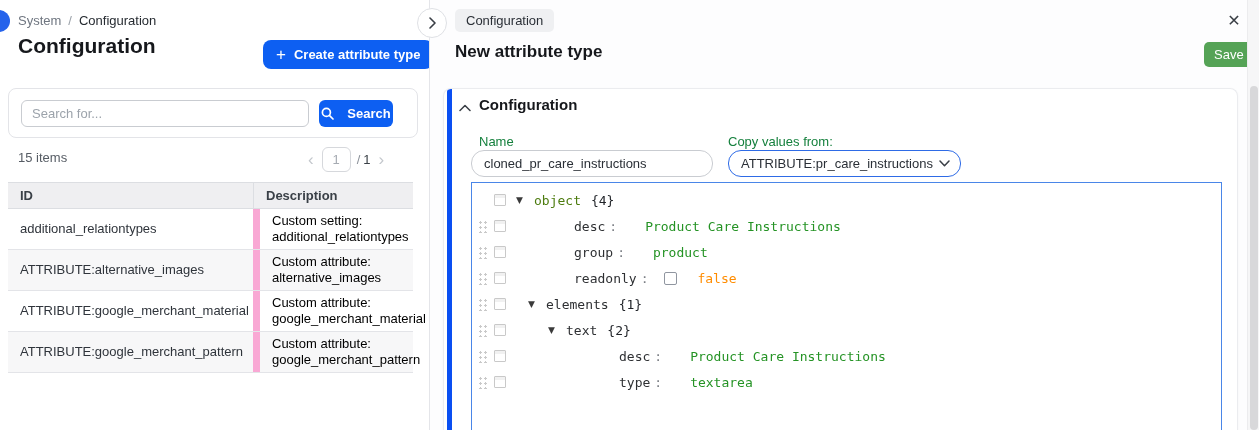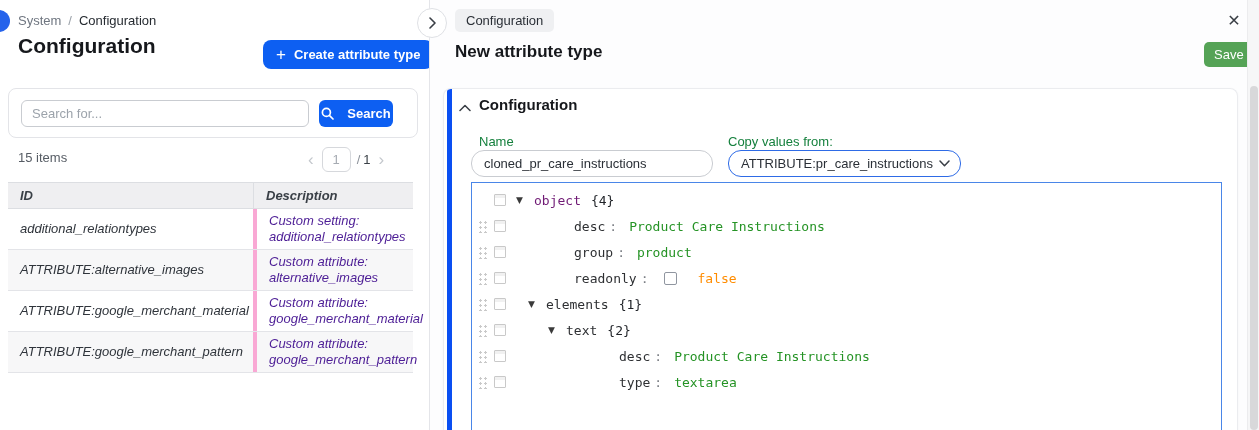--- a/index.html
+++ b/index.html
@@ -30,23 +30,23 @@
   .pg-chevron { color:#c3c7cc; font-size:17px; line-height:1; padding:0 2px; }
   .pg-box { width:29px; height:25px; border:1px solid #d6d8dc; border-radius:6px; color:#a6abb2; display:flex; align-items:center; justify-content:center; font-size:13px; background:#fff; }
   .pg-total { color:#3a4047; font-size:13px; }
   .pg-total .slash { color:#8b9199; margin-right:3px; }
 
   .attr-table { position:absolute; left:8px; top:182px; width:405px; }
   .tbl-head { display:flex; height:27px; background:#efeff1; border-top:1px solid #dcdee2; border-bottom:1px solid #dcdee2; align-items:center; }
   .tbl-head .cell { font-weight:600; color:#3a4047; }
   .tbl-row { display:flex; min-height:41px; border-bottom:1px solid #e3e4e8; align-items:center; background:#fff; }
   .tbl-row:nth-child(even) { background:#f7f7f8; }
-  .cell { padding:4px 10px 4px 12px; line-height:16px;font-style:italic; }
+  .cell { padding:4px 10px 4px 12px; line-height:16px; }
   .cell-id { width:245px; color:#2f343b; }
-  .cell-desc { width:160px; color:#4c1d95; border-left:4px solid #f9a8d4; align-self:stretch; display:flex; align-items:center; }
+  .cell-desc { width:160px; color:#000000; border-left:7px solid #f9a8d4; align-self:stretch; display:flex; align-items:center; }
   .tbl-head .cell-desc { border-left:1px solid #dcdee2; align-items:center;text-align:right; }
 
   
   .panel-divider { position:absolute; left:429px; top:0; width:1px; height:430px; background:#e4e5e9; }
   .expand-btn { position:absolute; left:417px; top:8px; width:30px; height:30px; border-radius:50%; background:#fff;
     border:1px solid #dfe1e5; display:flex; align-items:center; justify-content:center; cursor:pointer; z-index:5; }
 
   
   .right-bg { position:absolute; left:430px; top:0; width:829px; height:430px; background:#fdfdfe; }
   .tab-chip { position:absolute; left:455px; top:9px; background:#eff0f2; border-radius:5px; padding:4px 11px; font-size:13px; color:#2a2f36; }
@@ -75,24 +75,24 @@
     font-family:"DejaVu Sans Mono", monospace; font-size:13px; padding-top:4px; overflow:hidden; }
   .tree-row { display:flex; align-items:center; height:26px; padding-left:6px; }
   .dots { width:10px; height:14px; margin-right:6px;
     background-image:radial-gradient(#c9c9c9 1.1px, transparent 1.3px); background-size:5px 5px; background-position:0 1px; flex:none; }
   .dots.hidden-dots { background:none; }
   .sq { width:12px; height:12px; border:1.5px solid #c9c9c9; border-radius:1px; background:linear-gradient(#f1f1f1 3px, #fff 3px);
     margin-right:8px; flex:none; }
   .tind { flex:none; height:1px; }
   .tri { font-size:9px; color:#3a3a3a; width:10px; margin-right:8px; flex:none; font-family:"DejaVu Sans", sans-serif; }
   .tfield { color:#2e3033; }
-  .tfield.root { color:#701a75; }
+  .tfield.root { color:#4d7c0f; }
   .tsep { color:#7b7f85; margin-left:4px; }
   .tcount { color:#1f2227; margin-left:10px; }
-  .tval { margin-left:12px; }
+  .tval { margin-left:28px; }
   .tval.string { color:#259325; }
   .tval.boolean { color:#ff8c00; margin-left:20px;text-align:right; }
   .cb { width:13px; height:13px; border:1.5px solid #9096a0; border-radius:2px; background:#fff; margin-left:16px; flex:none; }
 
   
   .scrollbar { position:absolute; right:0; top:0; width:12px; height:430px; background:#f6f6f7; border-left:1px solid #ececee; }
   .scroll-thumb { position:absolute; left:2px; top:86px; width:8px; height:344px; background:#d8d8da; border-radius:4px; }
 </style>
 </head>
 <body>

